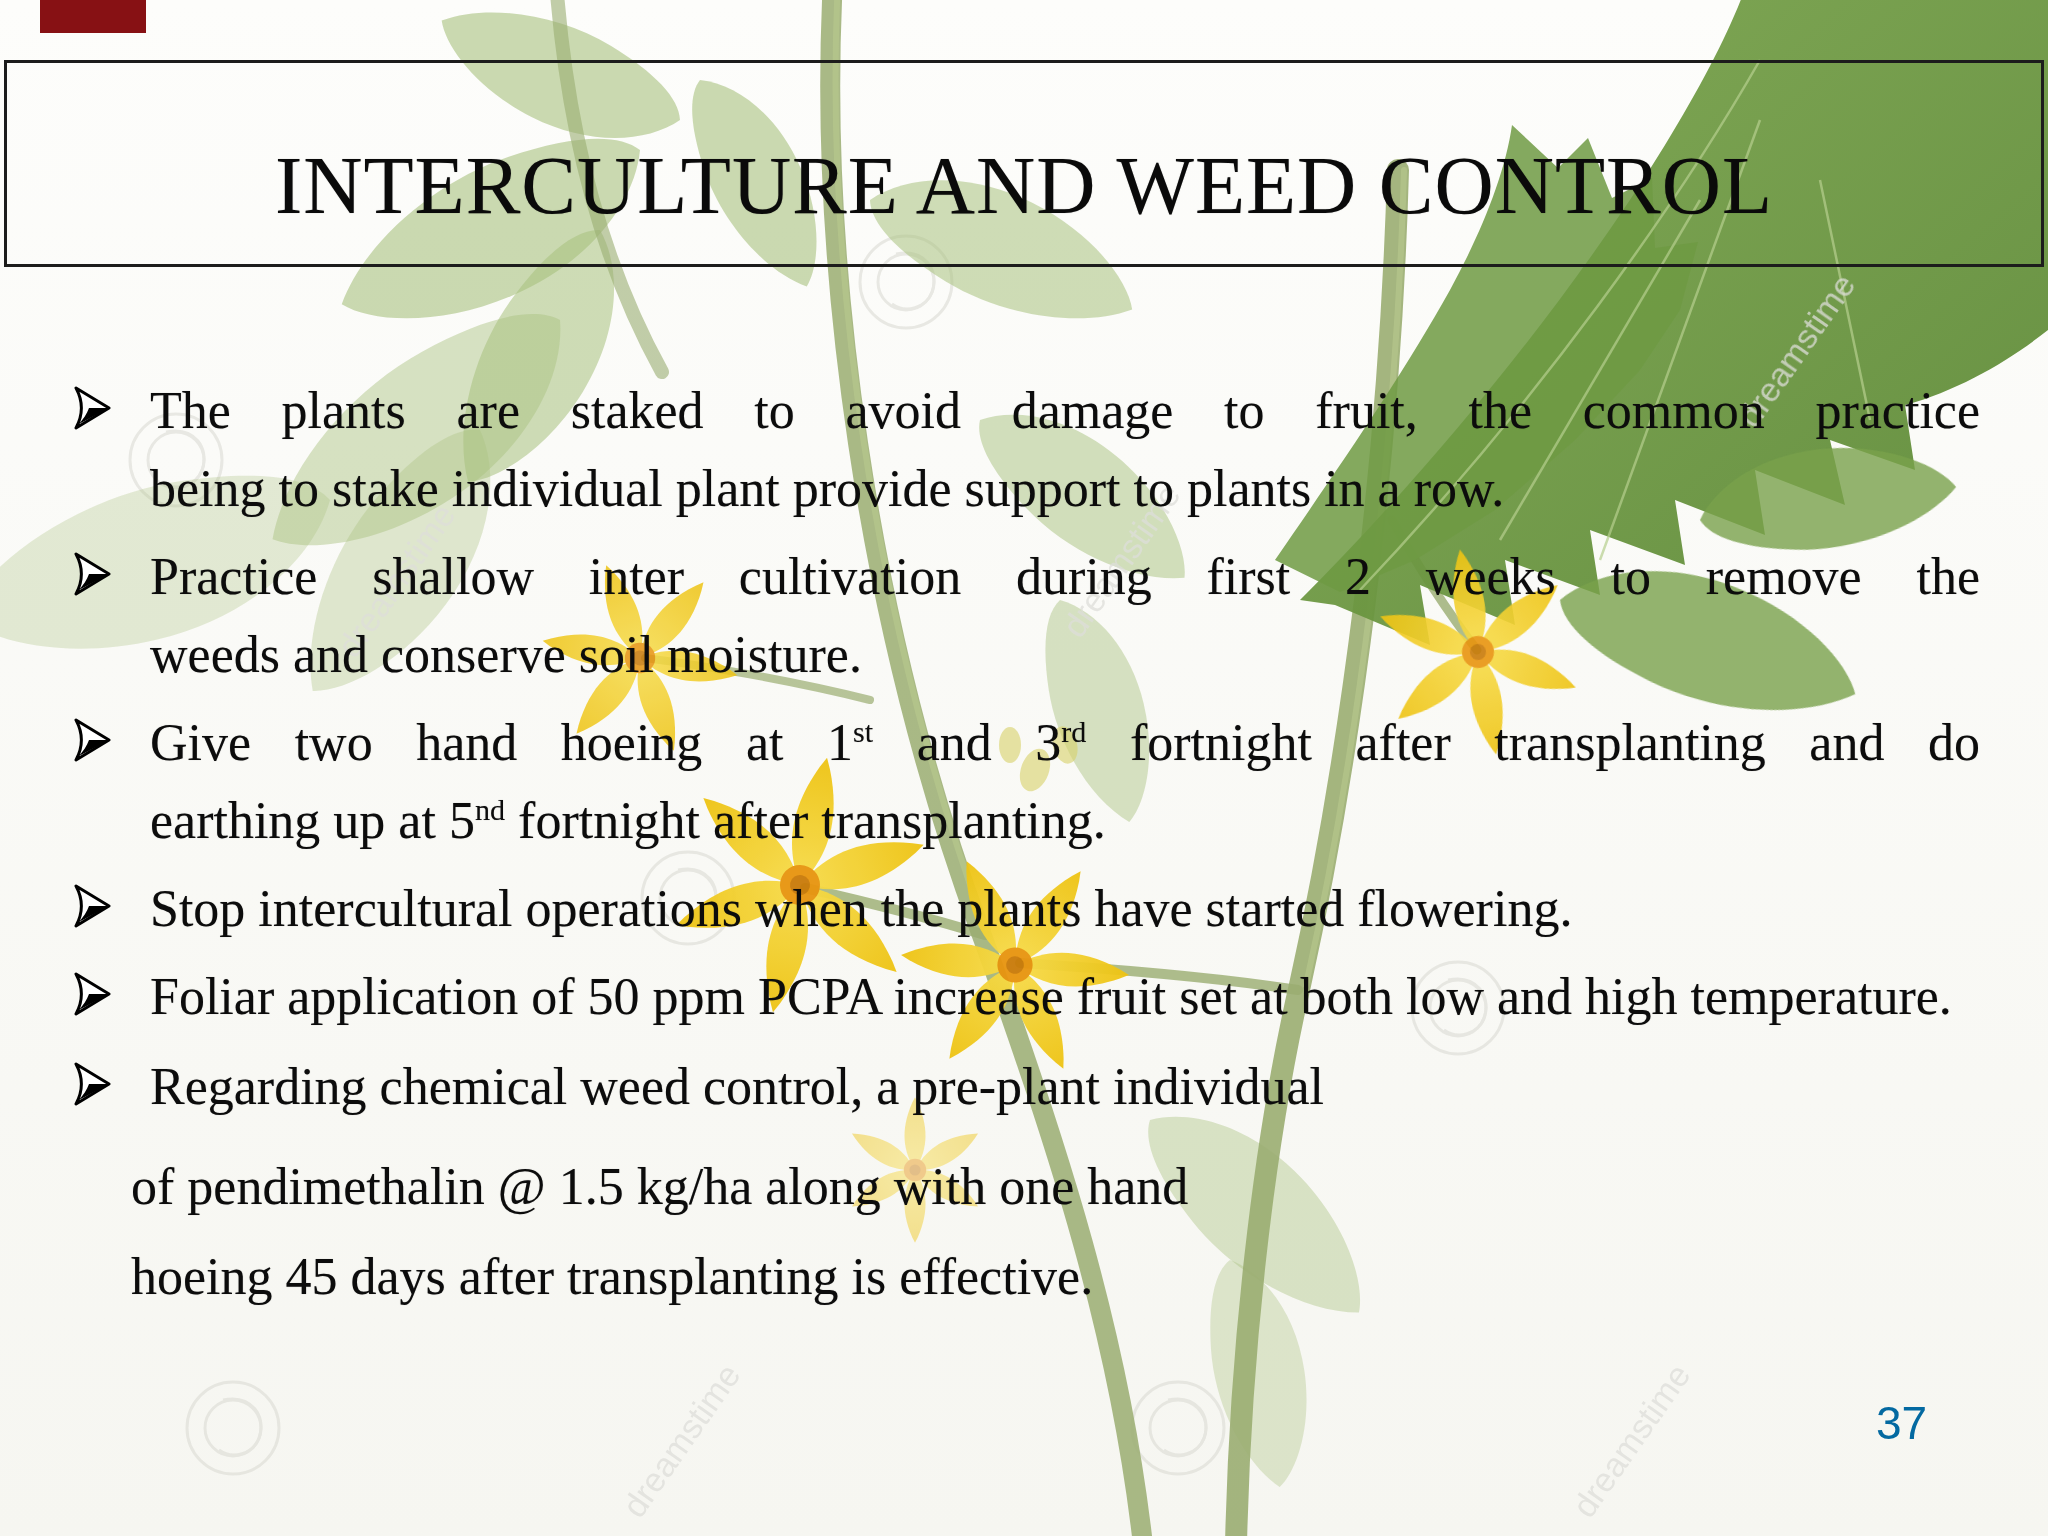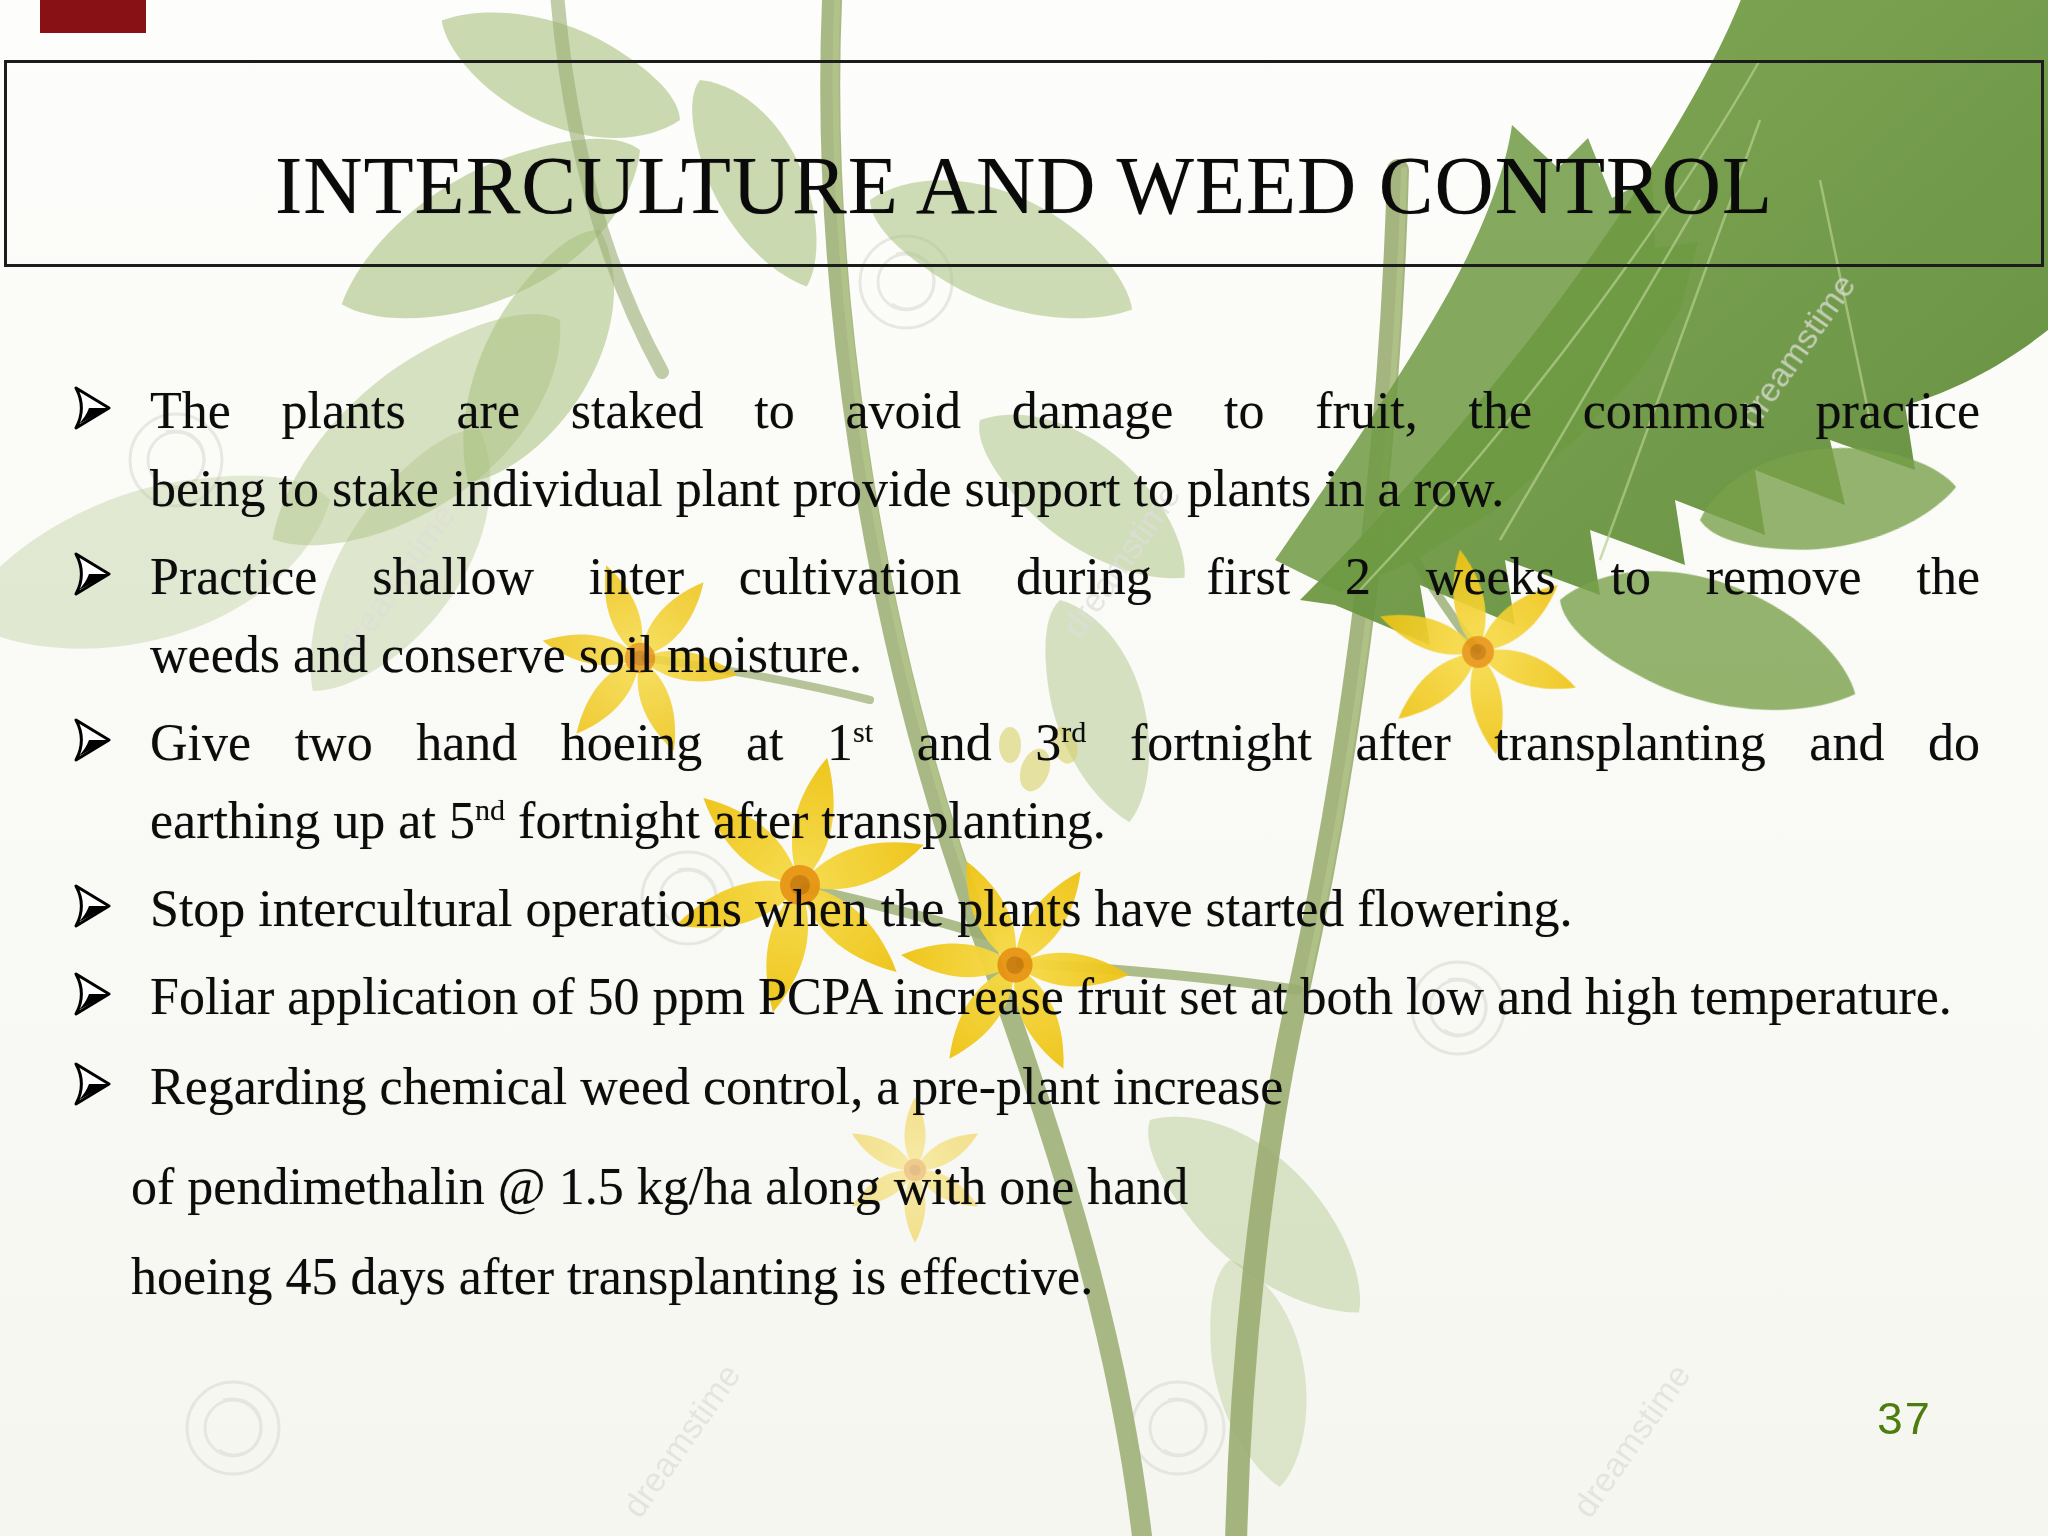--- a/index.html
+++ b/index.html
@@ -35,22 +35,22 @@
     text-align:justify;line-height:78px;
   }
   p.bullet .line{white-space:nowrap;}
   p.bullet.wide{line-height:90px;margin-top:-4px;}
   .marker{display:inline-block;width:85px;text-indent:0;}
   .marker svg{width:40px;height:44px;margin-left:8px;vertical-align:-2px;}
   sup{font-size:0.58em;vertical-align:super;line-height:0;}
   p.cont{margin:0;padding-left:66px;line-height:90px;text-align:left;}
   .page-number{
     position:absolute;left:1876px;top:1396px;z-index:2;
-    font-family:Liberation Mono, monospace;
-    font-size:46px;color:#4d7c0f;
+    font-family:Liberation Sans, sans-serif;
+    font-size:46px;color:#0369a1;
   }
   .wm-swirl{stroke:#d9d9d2;fill:none;stroke-width:3;opacity:.55;}
   .wm-text{
     font-family:"Liberation Sans",sans-serif;font-size:34px;
     fill:#dededa;opacity:.75;
   }
 </style>
 </head>
 <body>
 
@@ -185,20 +185,20 @@
             <path d="M3,2 L36,22 L3,42 C10,29 10,15 3,2 Z" fill="#ffffff" stroke="#000000" stroke-width="3" stroke-linejoin="round"></path>
             <path d="M6,38 L36,22 L16,22 C14,28 10,33 6,38 Z" fill="#000000"></path>
           </svg></span><span class="line"><span>Stop intercultural operations when the plants have started flowering.</span></span></p>
       <p class="bullet"><span class="marker"><svg viewBox="0 0 40 44" xmlns="http://www.w3.org/2000/svg">
             <path d="M3,2 L36,22 L3,42 C10,29 10,15 3,2 Z" fill="#ffffff" stroke="#000000" stroke-width="3" stroke-linejoin="round"></path>
             <path d="M6,38 L36,22 L16,22 C14,28 10,33 6,38 Z" fill="#000000"></path>
           </svg></span><span class="line"><span>Foliar application of  50 ppm PCPA increase fruit set at both low and</span></span> <span class="line"><span>high temperature.</span></span></p>
       <p class="bullet wide"><span class="marker"><svg viewBox="0 0 40 44" xmlns="http://www.w3.org/2000/svg">
             <path d="M3,2 L36,22 L3,42 C10,29 10,15 3,2 Z" fill="#ffffff" stroke="#000000" stroke-width="3" stroke-linejoin="round"></path>
             <path d="M6,38 L36,22 L16,22 C14,28 10,33 6,38 Z" fill="#000000"></path>
-          </svg></span><span class="line"><span>Regarding chemical weed control, a pre-plant increase</span></span></p>
+          </svg></span><span class="line"><span>Regarding chemical weed control, a pre-plant individual</span></span></p>
       <p class="cont">of pendimethalin @ 1.5 kg/ha along with one hand</p>
       <p class="cont">hoeing 45 days after transplanting is effective.</p>
     </div>
 
   <div class="page-number">37</div>
 
 </div>
 
 </body></html>

